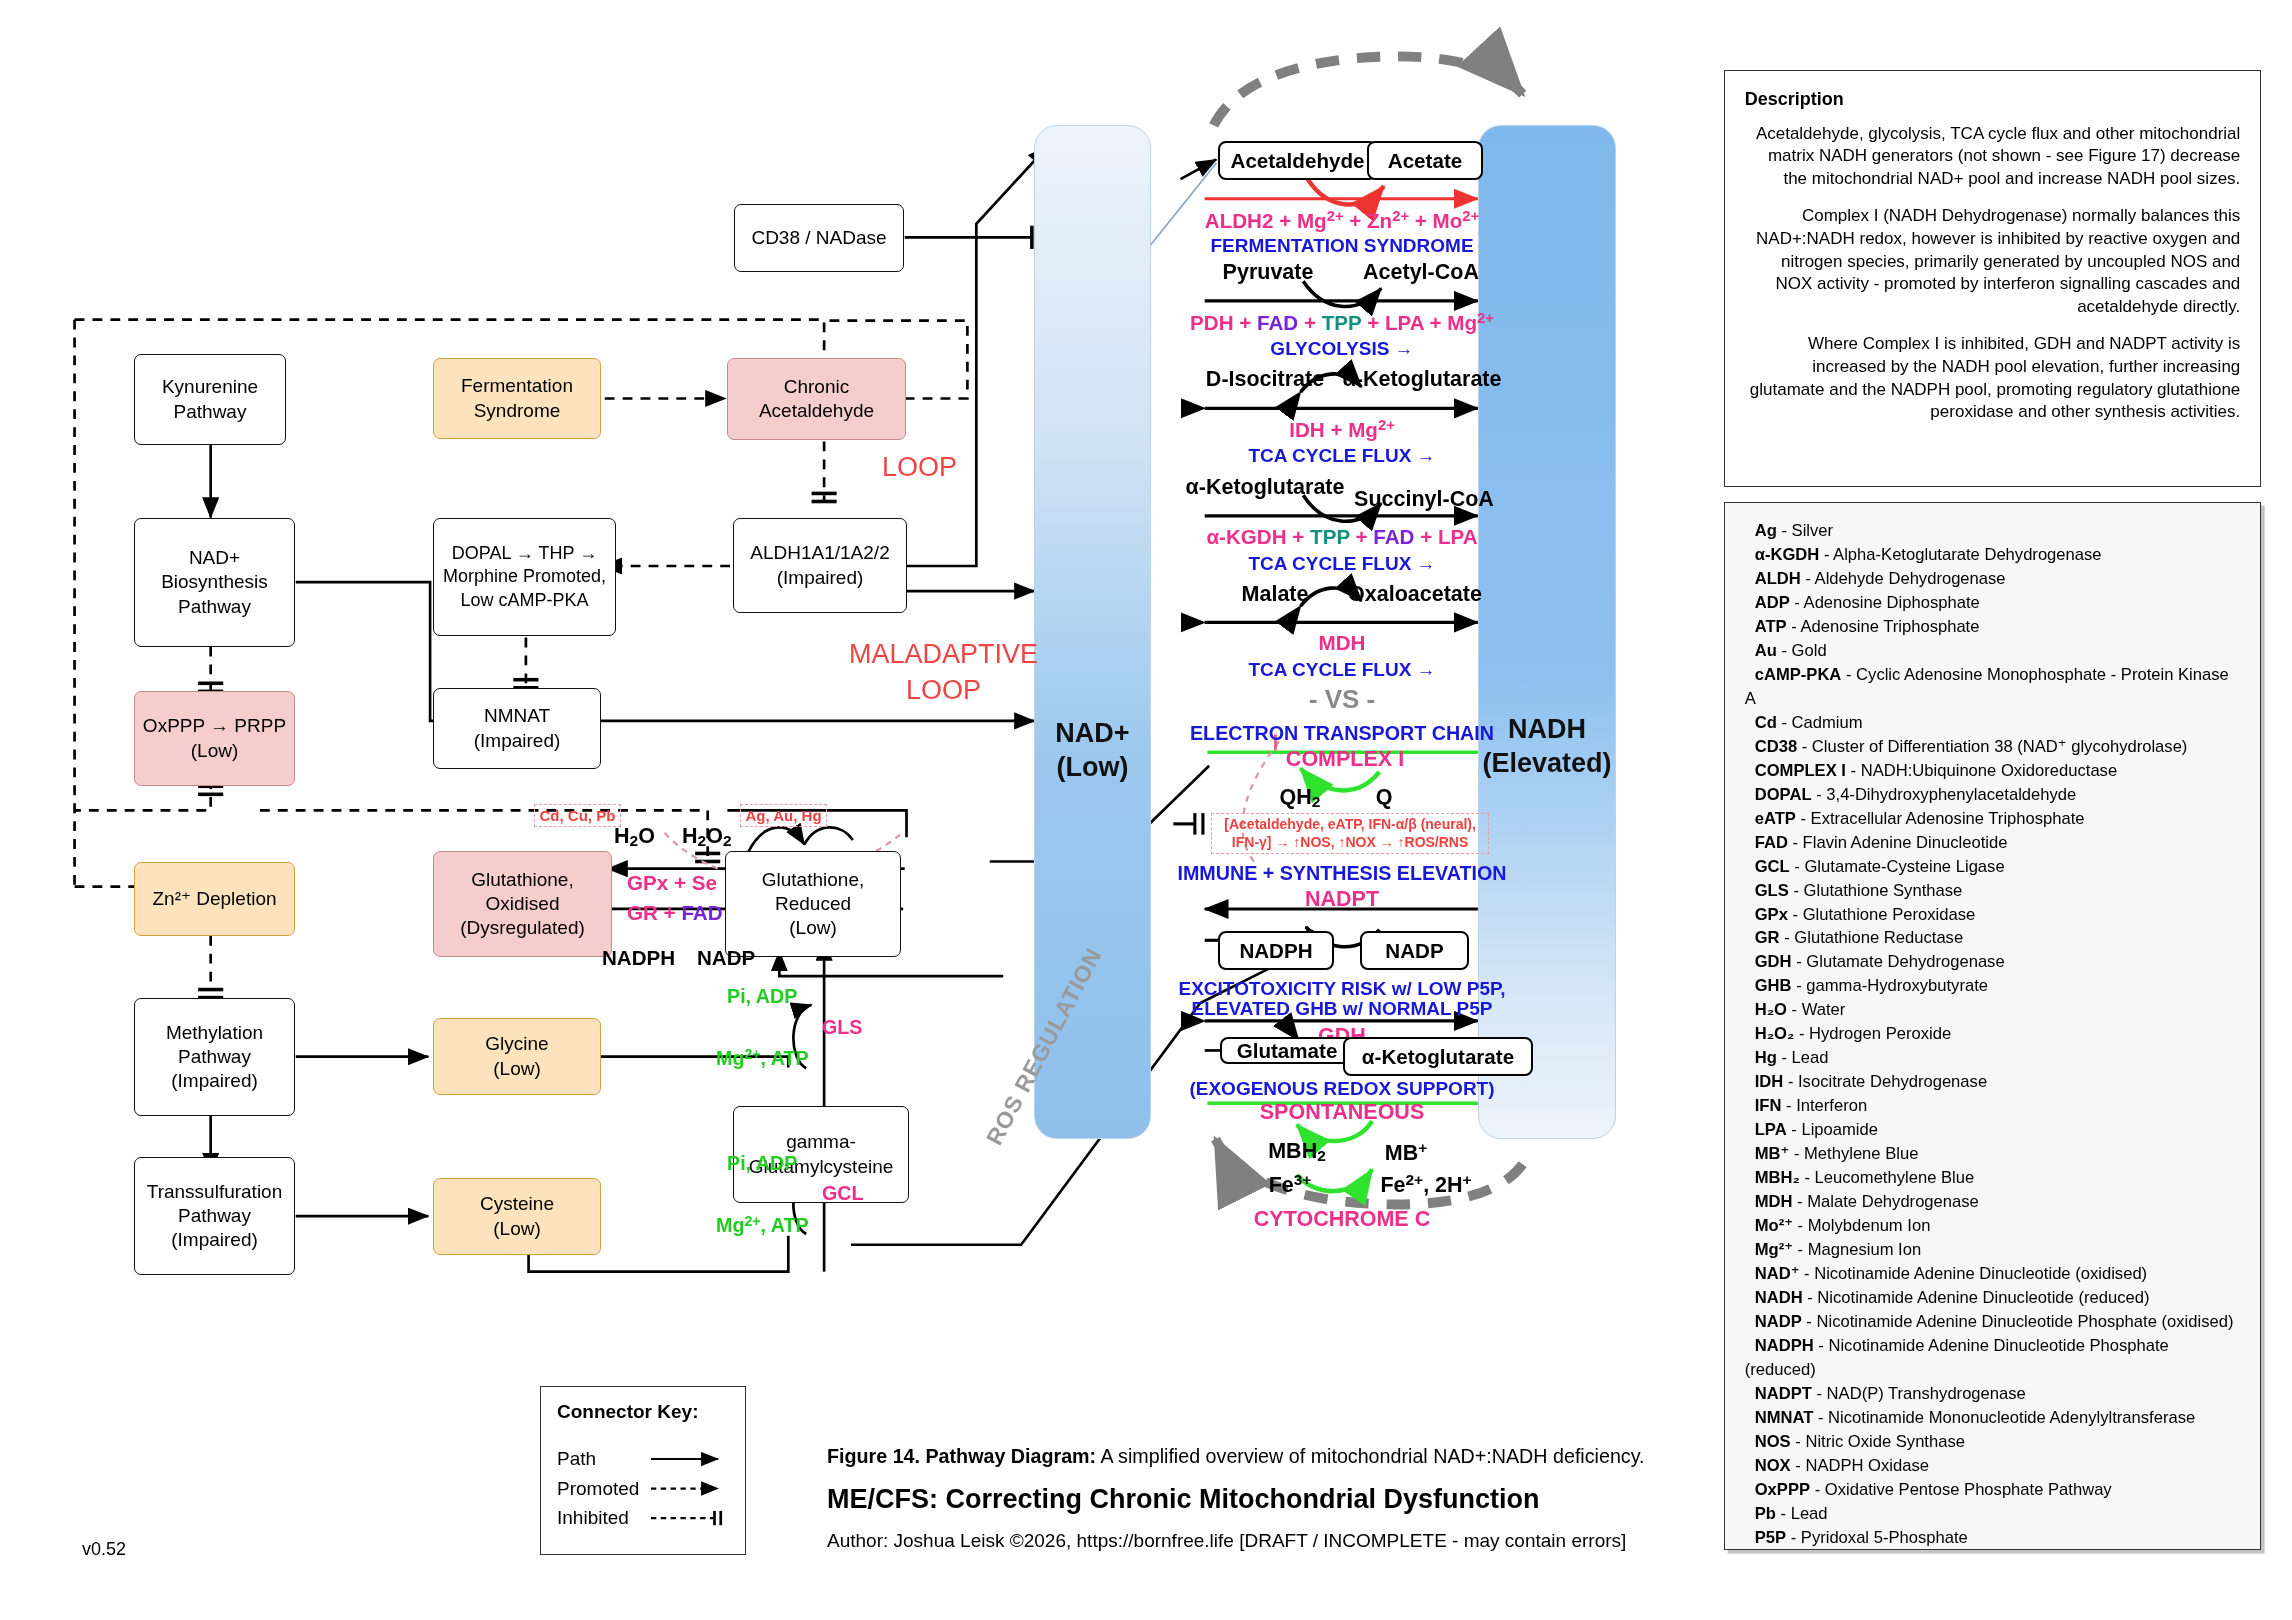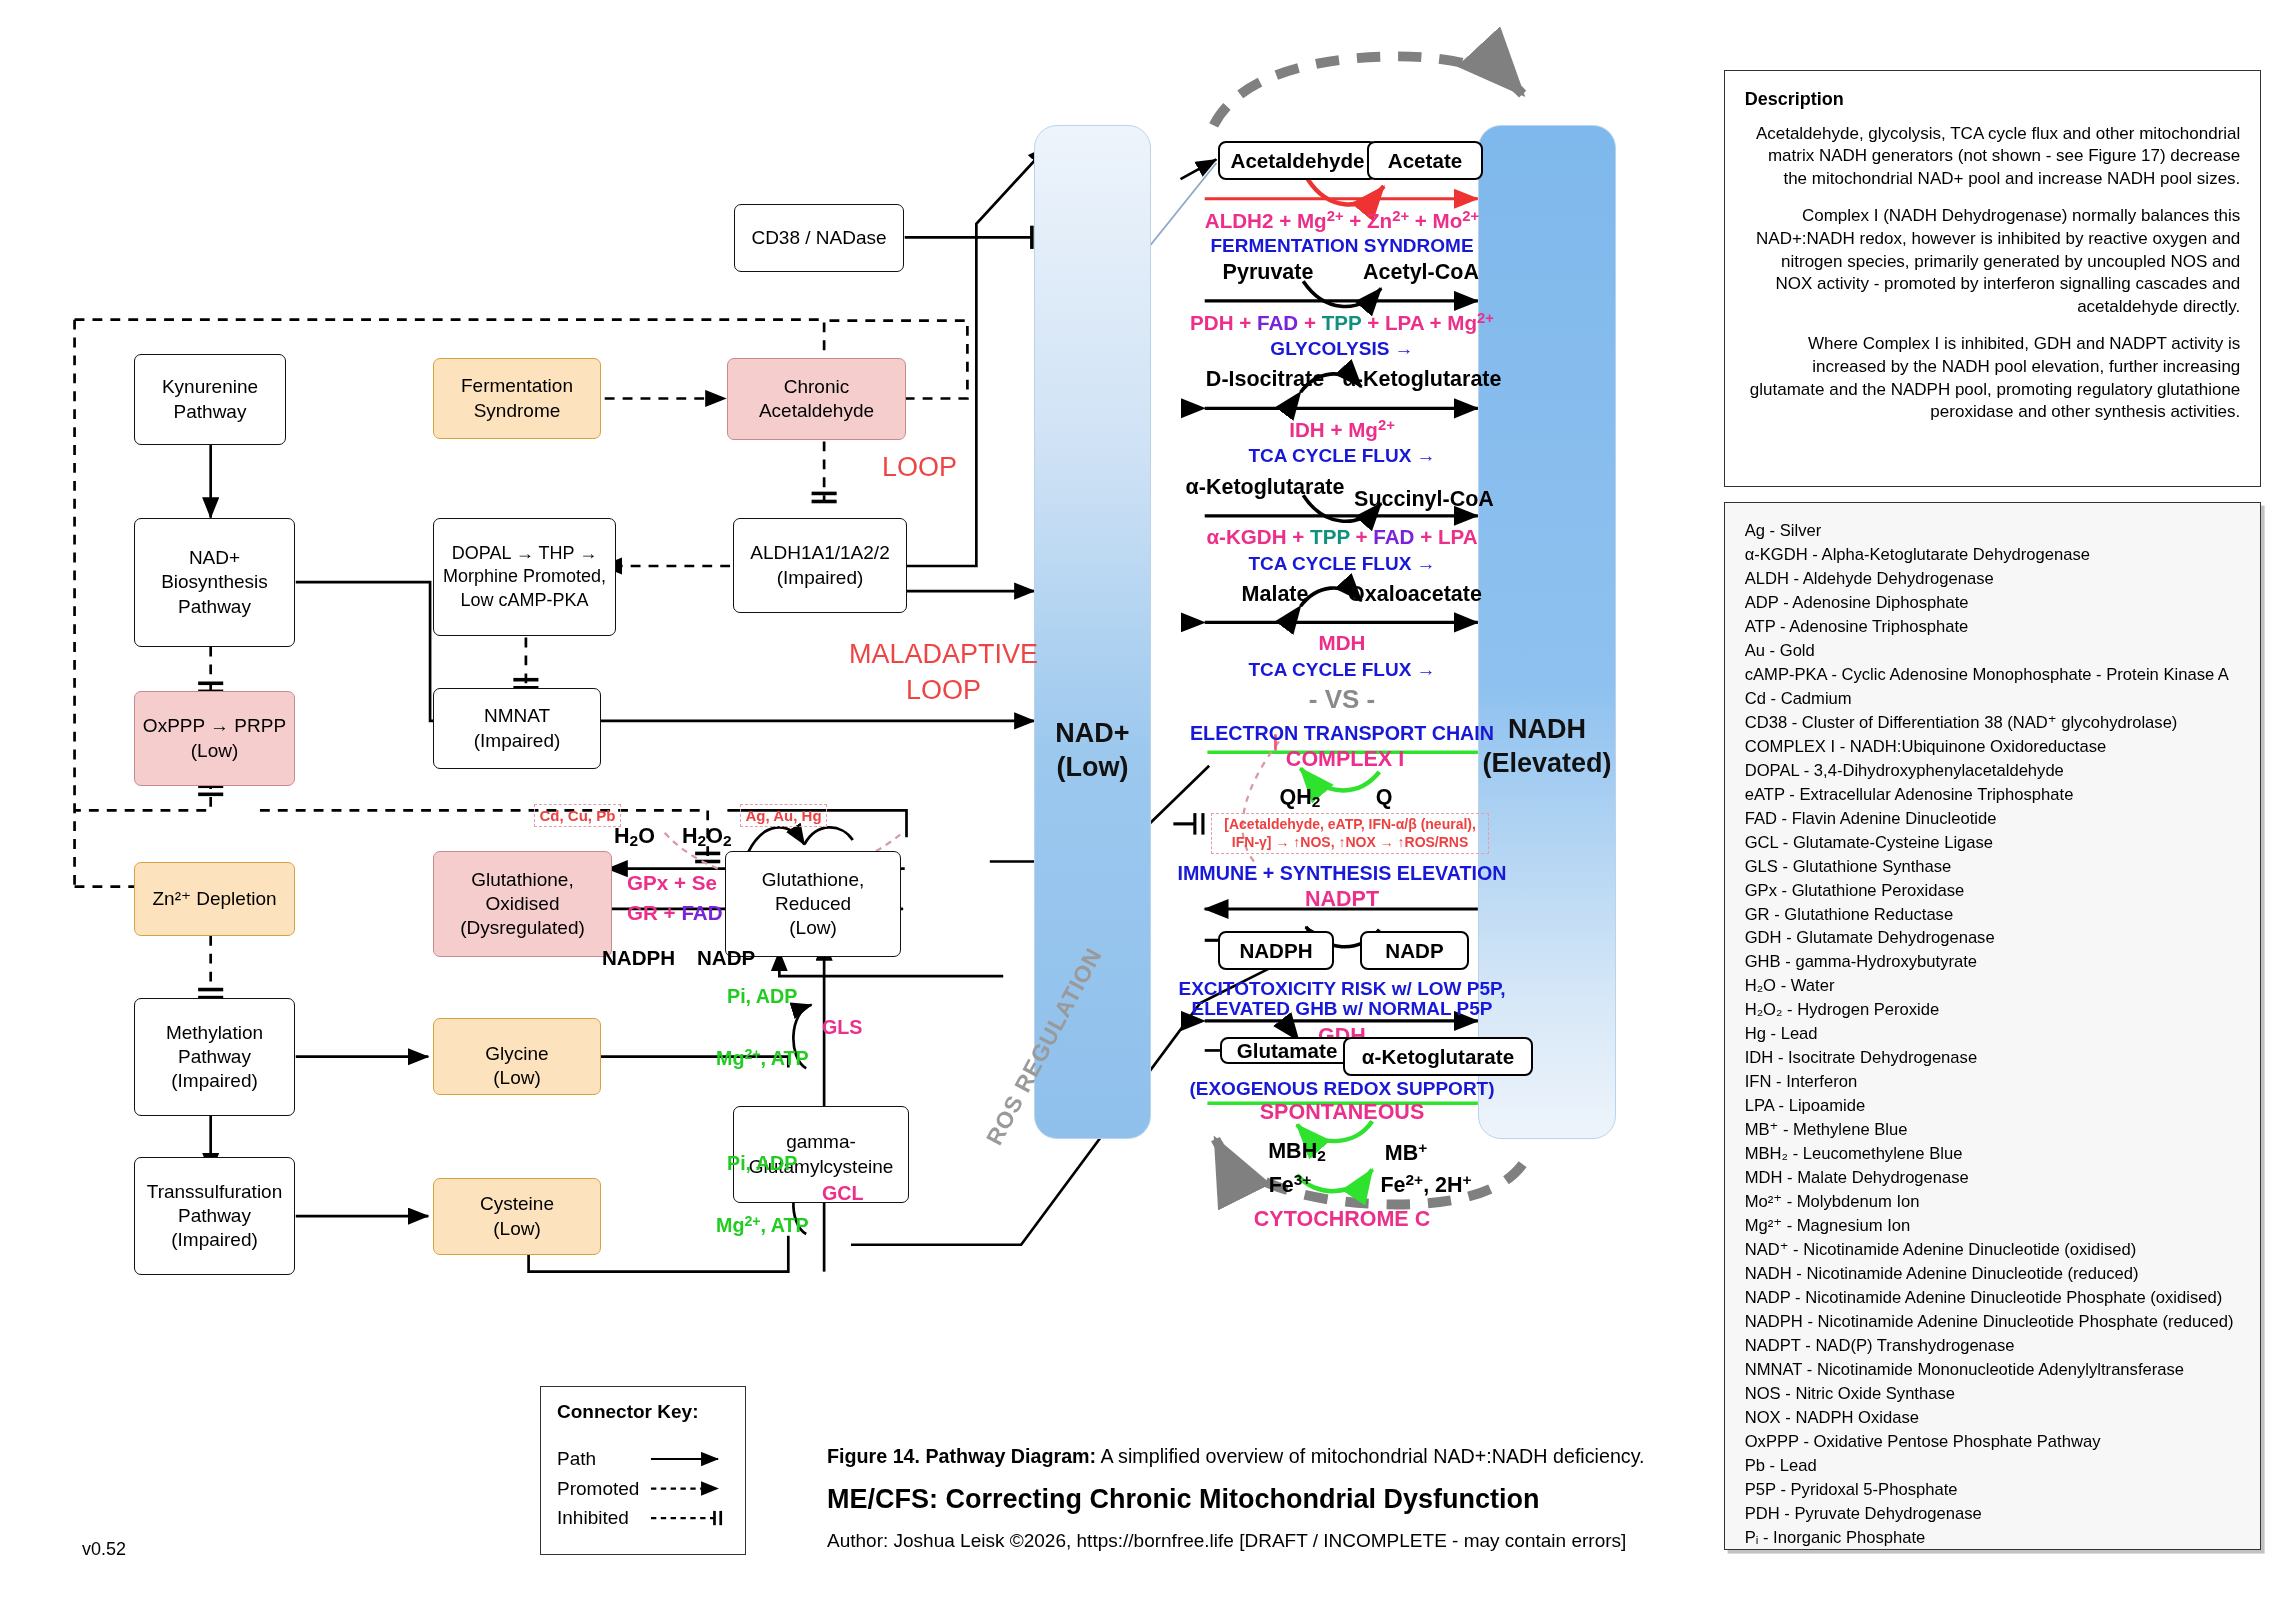--- a/index.html
+++ b/index.html
@@ -34,21 +34,21 @@
   .red{color:#ef4040;}
   .loop-word{position:absolute;color:#ef4444;font-size:27px;font-weight:normal;}
   .ros-word{position:absolute;color:#9a9a9a;font-size:23px;font-weight:bold;
             letter-spacing:0.9px;transform-origin:0 0;}
   
   .panel{position:absolute;box-sizing:border-box;border:1.8px solid #333;background:#fff;}
   .panel.shadow{box-shadow:3.6px 3.6px 0 rgba(120,120,120,.45);background:#f7f7f7;}
   .panel h4{margin:0 0 12.5px 0;font-size:18px;}
   .panel p{margin:8px 0 15px 0;font-size:17px;line-height:1.33;text-align:right;}
   .abbr{font-size:16.6px;line-height:1.445;}
-  .abbr b{font-weight:normal;}
+  .abbr b{font-weight:bold;margin-left:10px;}
   .keybox{position:absolute;box-sizing:border-box;border:1.8px solid #333;background:#fff;}
   .keybox .kt{font-size:19px;}
   .cap{position:absolute;}
   svg.ov{position:absolute;left:0;top:0;width:2293px;height:1620px;pointer-events:none;}
 </style>
 </head>
 <body>
 
 <svg class="ov" viewBox="0 0 2560 1809">
   <defs>
@@ -300,21 +300,21 @@
   <span style="white-space:pre-line">NMNAT
 (Impaired)</span>
   </div>
 
 <div class="node pink" style="left:433px;top:851px;width:179px;height:106px;">
   <span style="white-space:pre-line">Glutathione,
 Oxidised
 (Dysregulated)</span>
   </div>
 
-<div class="node orange" style="left:433px;top:1018px;width:168px;height:77px;align-items:flex-end;">
+<div class="node orange" style="left:433px;top:1018px;width:168px;height:77px;">
   <span style="white-space:pre-line">Glycine
 (Low)</span>
   </div>
 
 <div class="node orange" style="left:433px;top:1178px;width:168px;height:77px;">
   <span style="white-space:pre-line">Cysteine
 (Low)</span>
   </div>
 
 <div class="node" style="left:734px;top:204px;width:170px;height:68px;">

